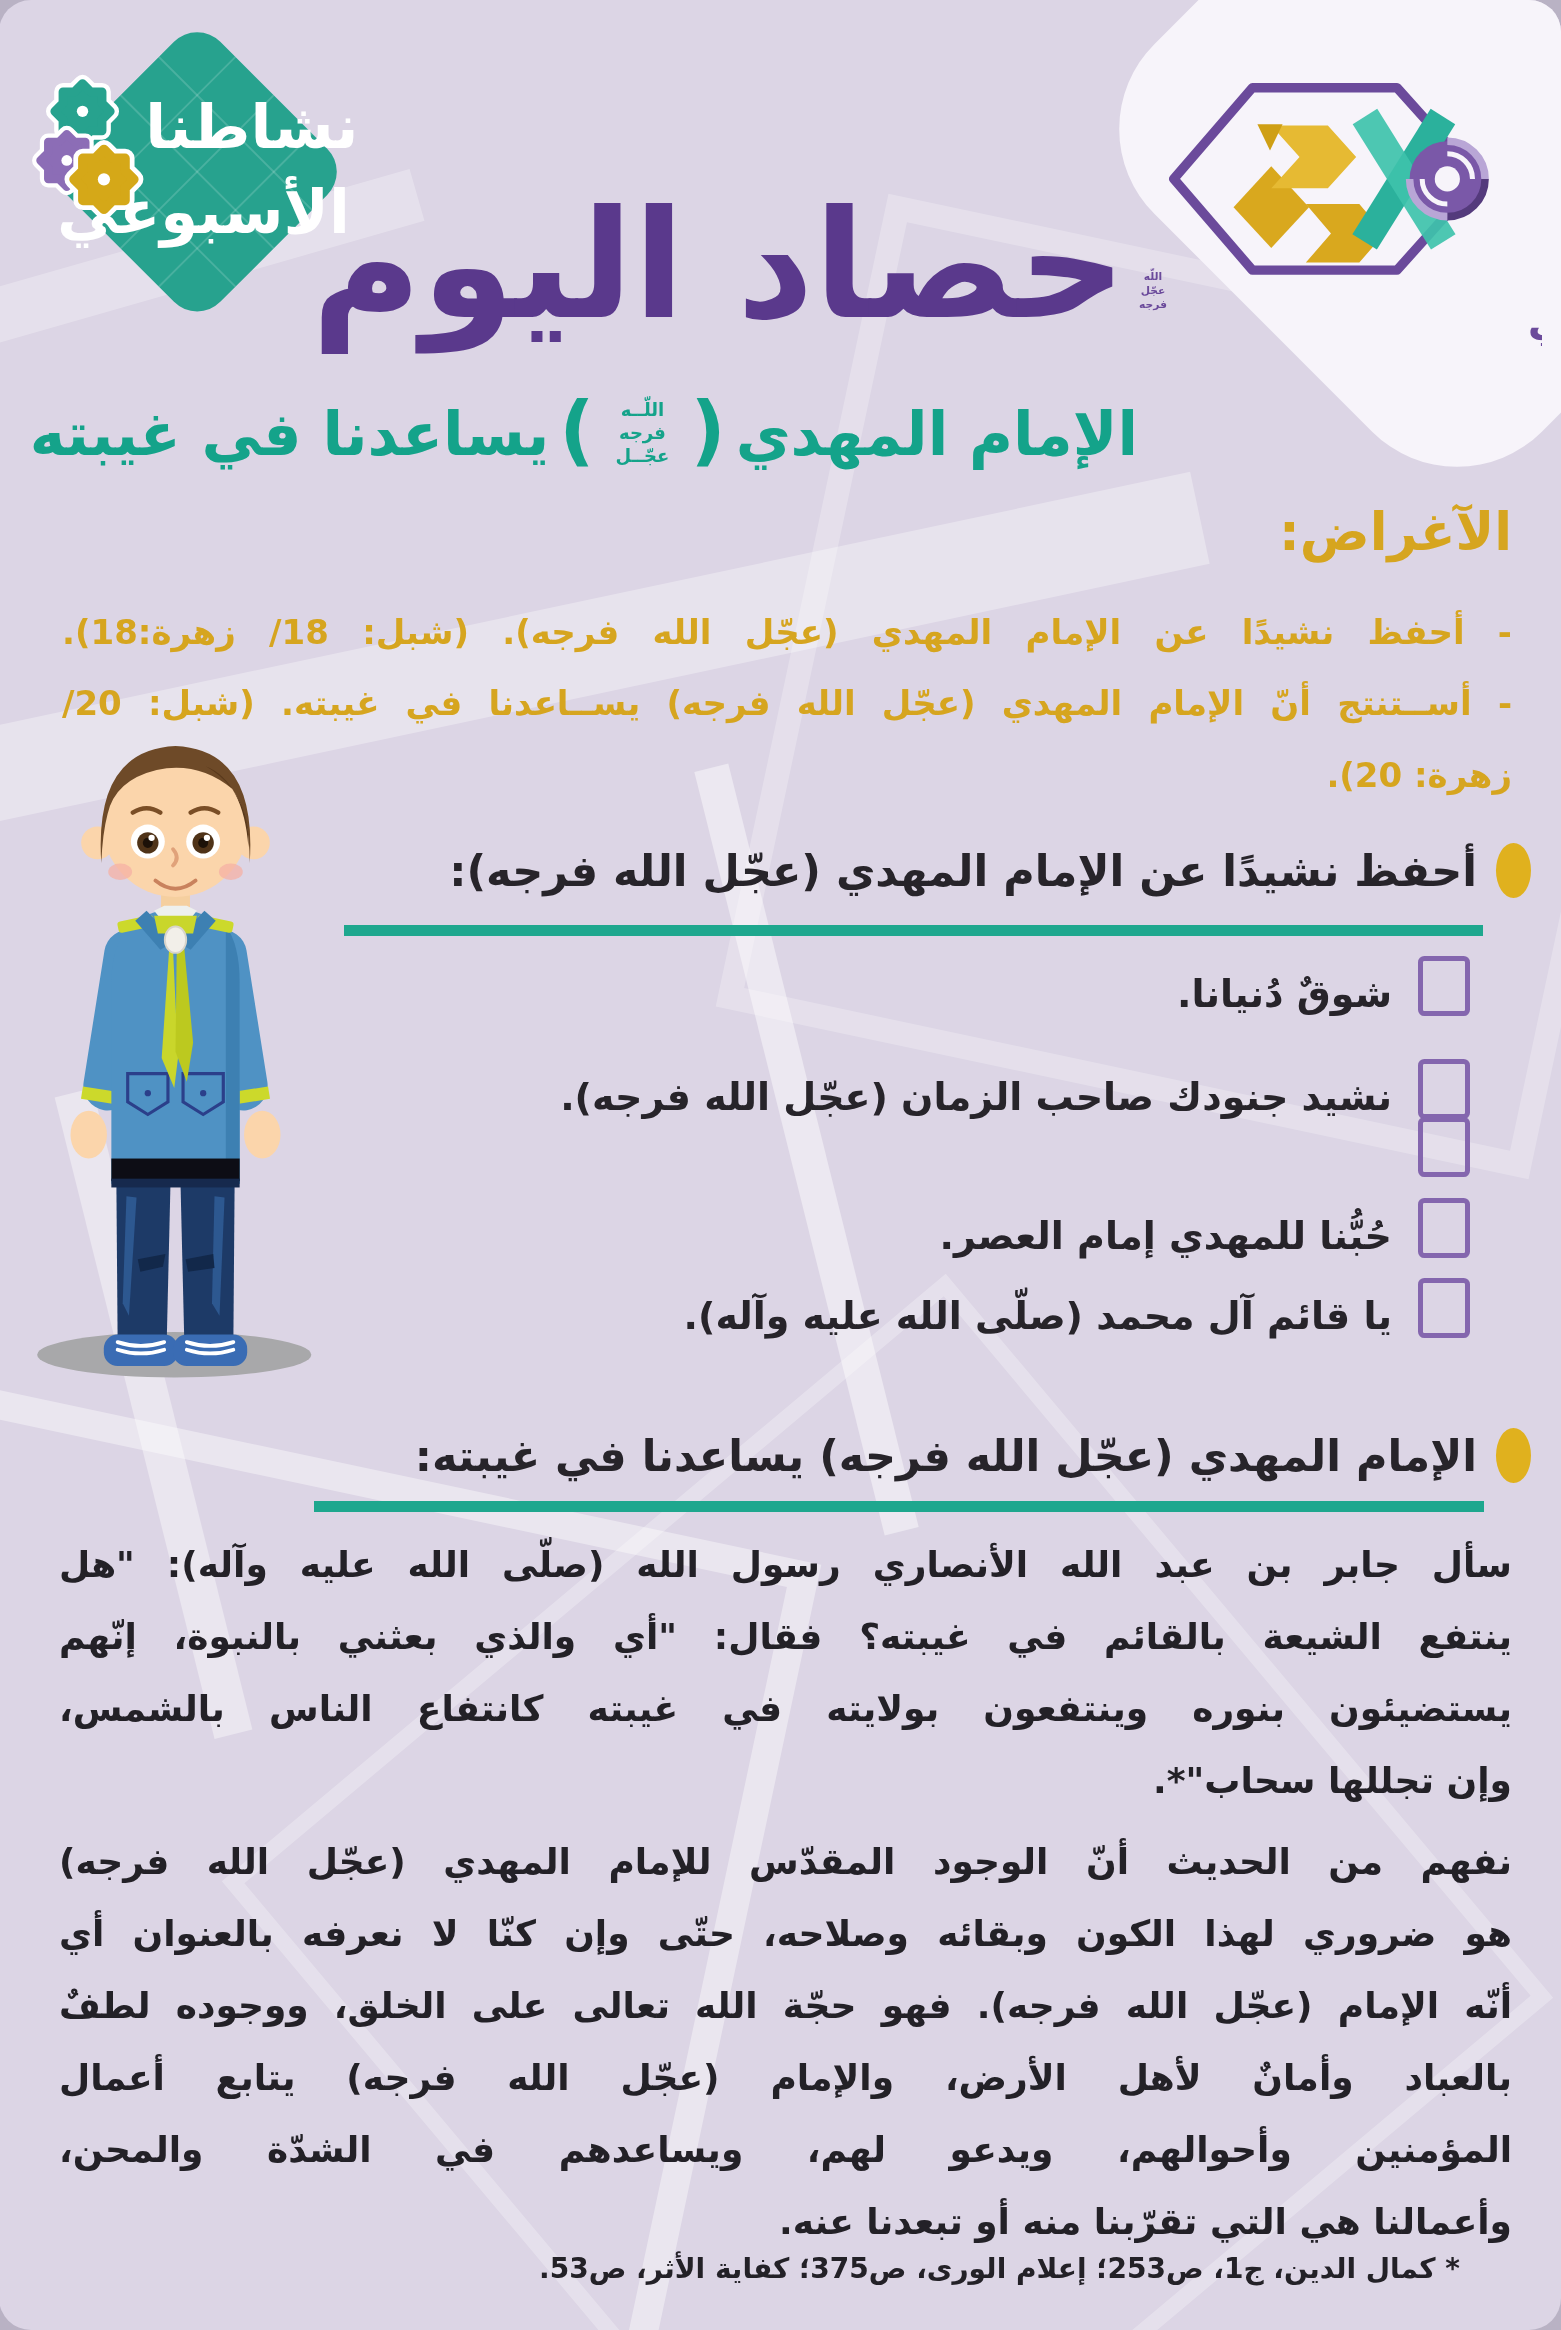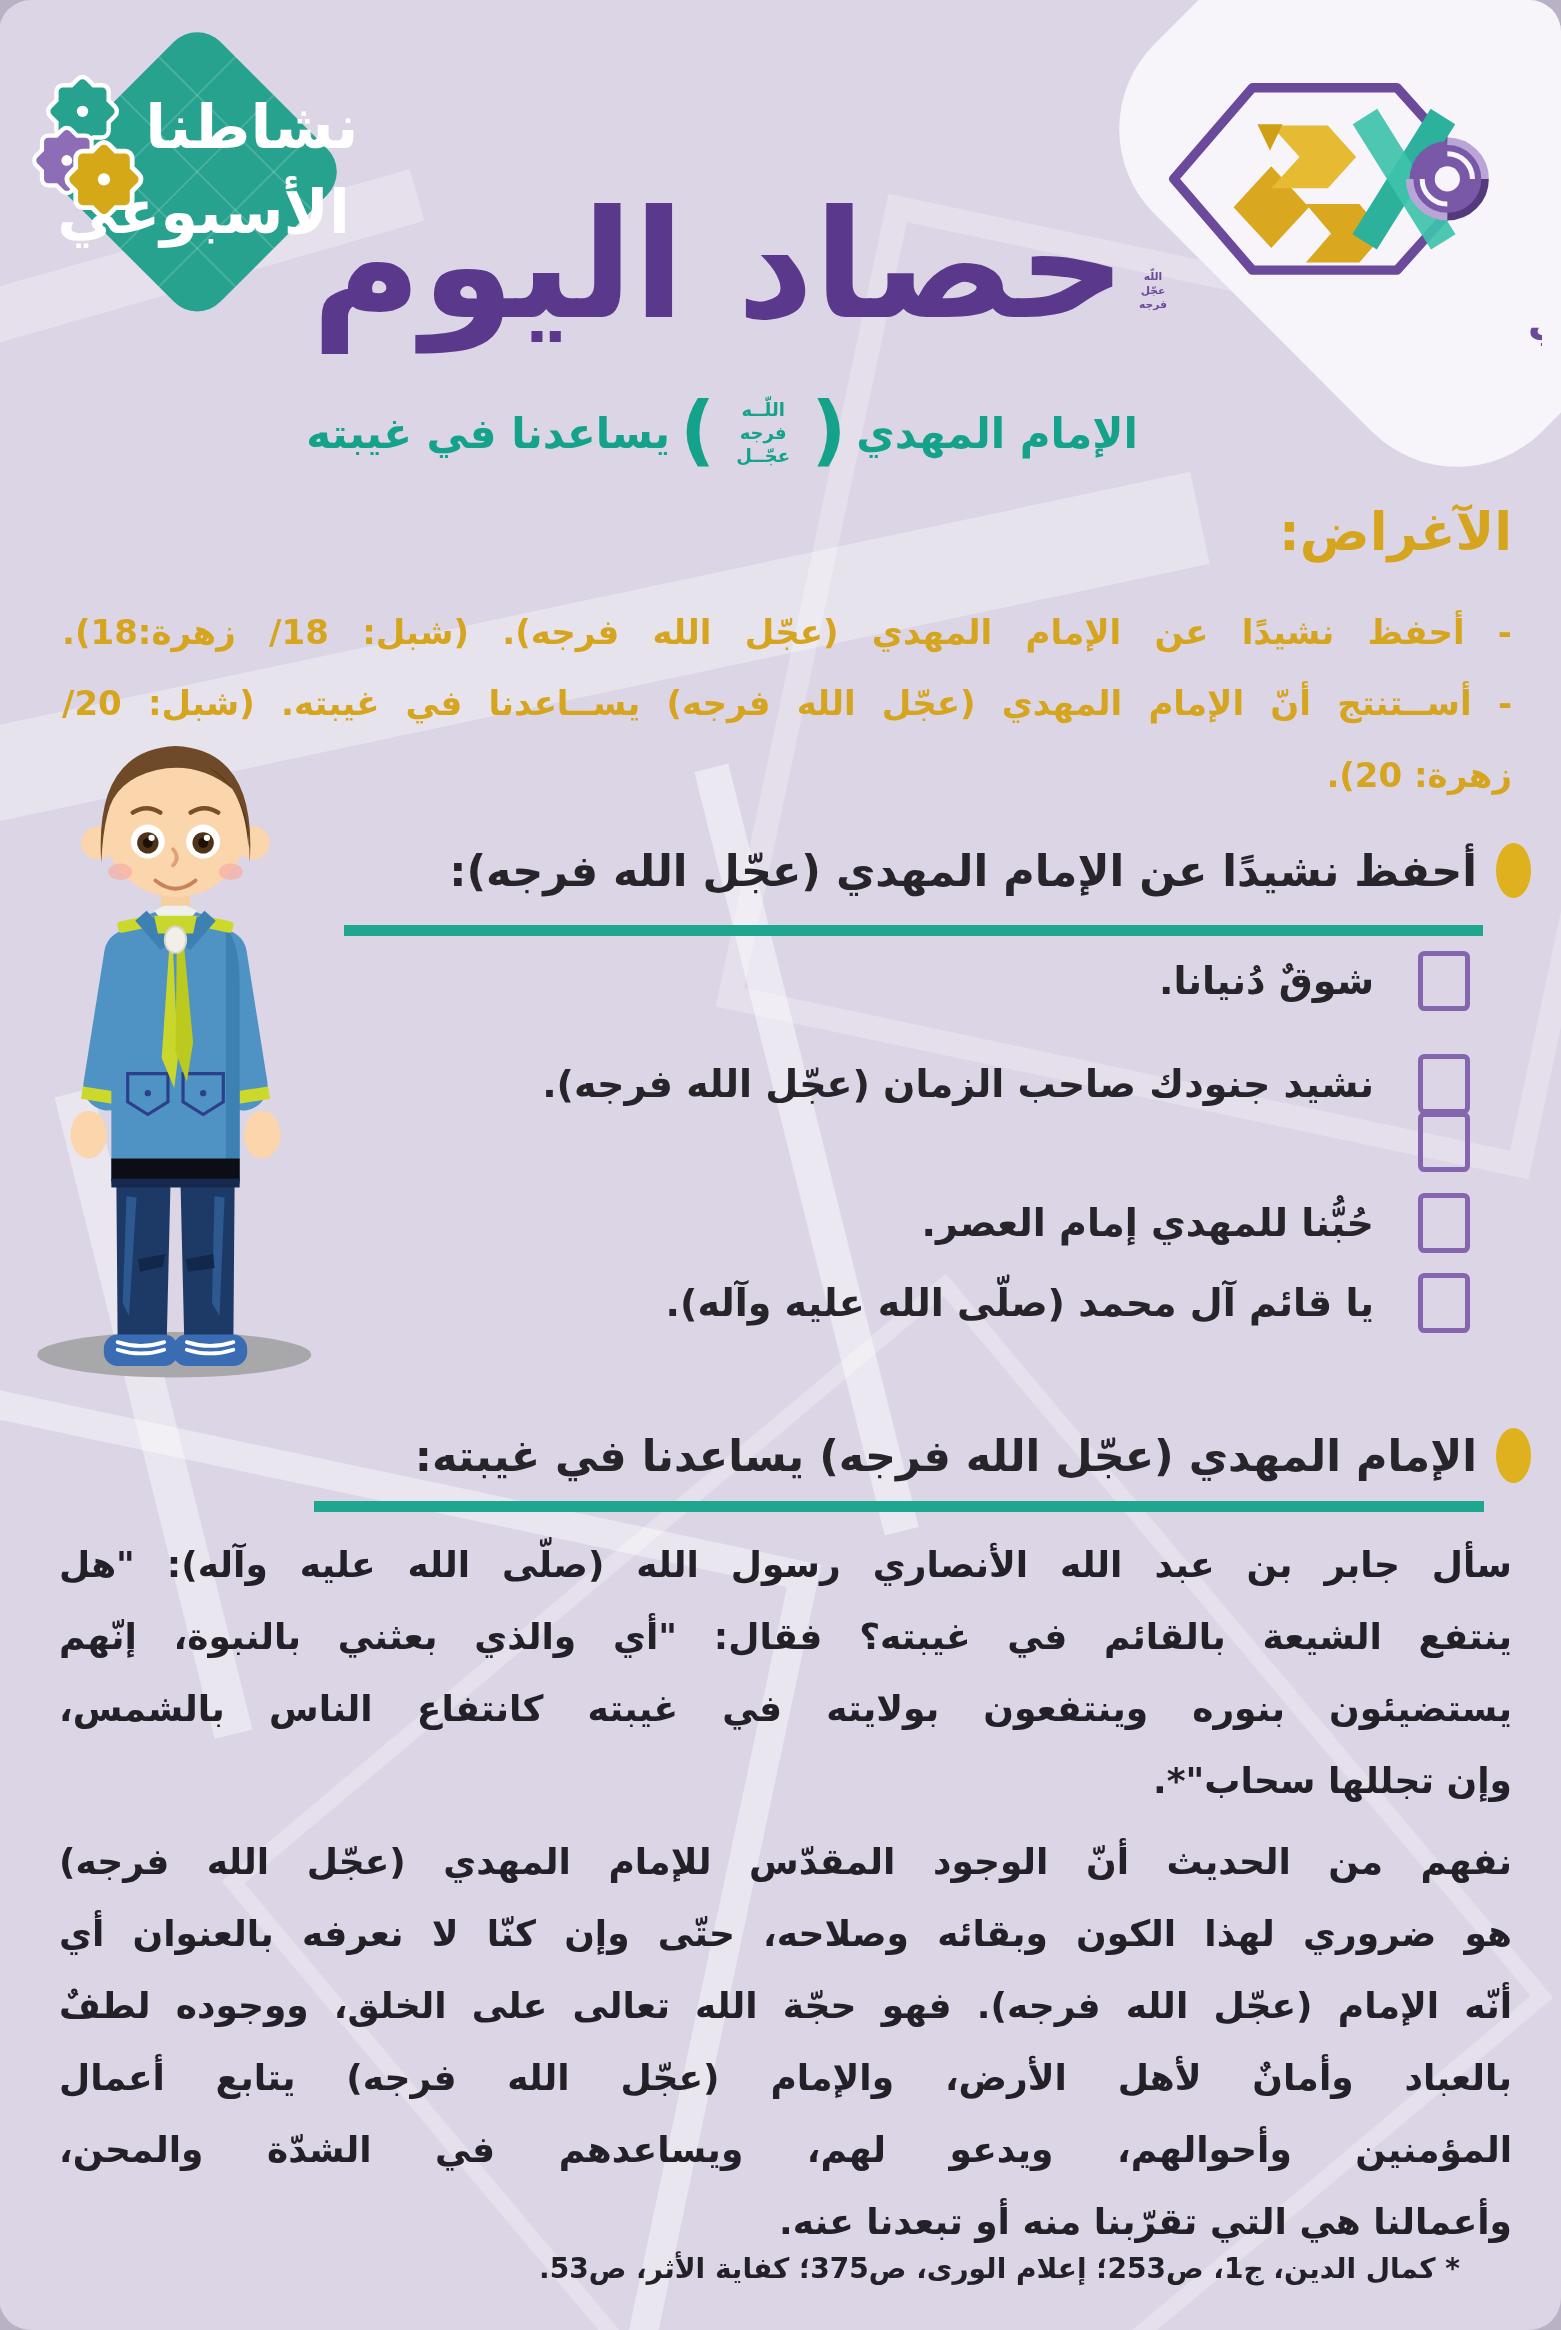--- a/index.html
+++ b/index.html
@@ -37,42 +37,42 @@
   
   .title{
     position:absolute;right:435px;top:142px;
     font-size:150px;font-weight:bold;color:#5a398c;line-height:1.65;white-space:nowrap;
   }
   .subtitle{
     position:absolute;right:423px;top:353px;height:161px;
     display:flex;align-items:center;gap:10px;direction:rtl;
     color:#14a38a;font-weight:bold;white-space:nowrap;
   }
-  .subtitle .big{font-size:42px;}
+  .subtitle .big{font-size:60px;}
   .subtitle .paren{font-size:77px;font-weight:bold;transform:translateY(-3.8px);}
   .subtitle .stack{display:flex;flex-direction:column;align-items:center;gap:3.8px;
     font-size:18px;line-height:1.05;min-width:76px;}
   
   .obj-head{position:absolute;right:49px;top:502px;font-size:52px;font-weight:bold;color:#d6a51f;}
   .obj-line{position:absolute;right:49px;left:63px;font-size:34px;font-weight:bold;color:#d6a51f;
     direction:rtl;text-align:justify;text-align-last:justify;line-height:1.2;}
   .obj-1{top:612px;}
   .obj-2{top:683px;}
   .obj-3{top:755px;text-align:right;text-align-last:right;}
   
   .sec-row{position:absolute;right:30px;display:flex;align-items:center;gap:19px;direction:rtl;}
   .sec1{top:843px;}
   .sec2{top:1428px;}
   .bullet{width:35px;height:55px;border-radius:50%;background:#e0b11e;flex:0 0 auto;}
   .sec-title{font-size:43px;font-weight:bold;color:#27242a;white-space:nowrap;}
   .underline{position:absolute;height:10.7px;background:#1ea78e;}
   .ul1{left:345px;width:1139px;top:925px;}
   .ul2{left:315px;width:1170px;top:1501px;}
   
-  .check-row{position:absolute;right:91px;height:71px;display:flex;align-items:center;gap:44px;direction:rtl;}
+  .check-row{position:absolute;right:91px;height:71px;display:flex;align-items:flex-end;gap:26px;direction:rtl;}
   .cr-0{top:945px;}.cr-1{top:1048px;margin-left:48px;}.cr-2{top:1106px;}.cr-3{top:1187px;}.cr-4{top:1267px;}
   .checkbox{width:52px;height:60px;border:5.7px solid #8466ae;border-radius:6.3px;background:transparent;flex:0 0 auto;}
   .check-label{font-size:38px;font-weight:bold;color:#27242a;white-space:nowrap;}
   
   .para{position:absolute;right:49px;left:60px;direction:rtl;color:#232127;font-weight:bold;}
   .p1{top:1529px;}
   .p2{top:1826px;}
   .pline{font-size:36px;line-height:72px;height:72px;text-align:justify;text-align-last:justify;}
   .pline.end{text-align:right;text-align-last:right;}
   

